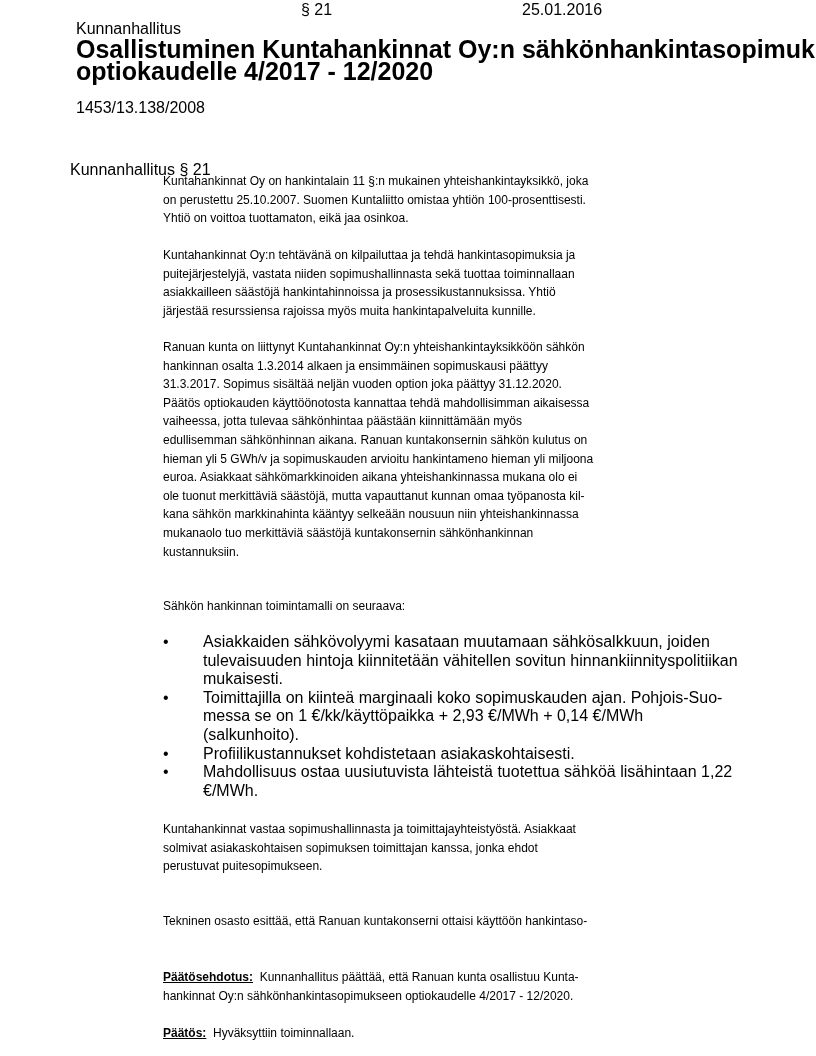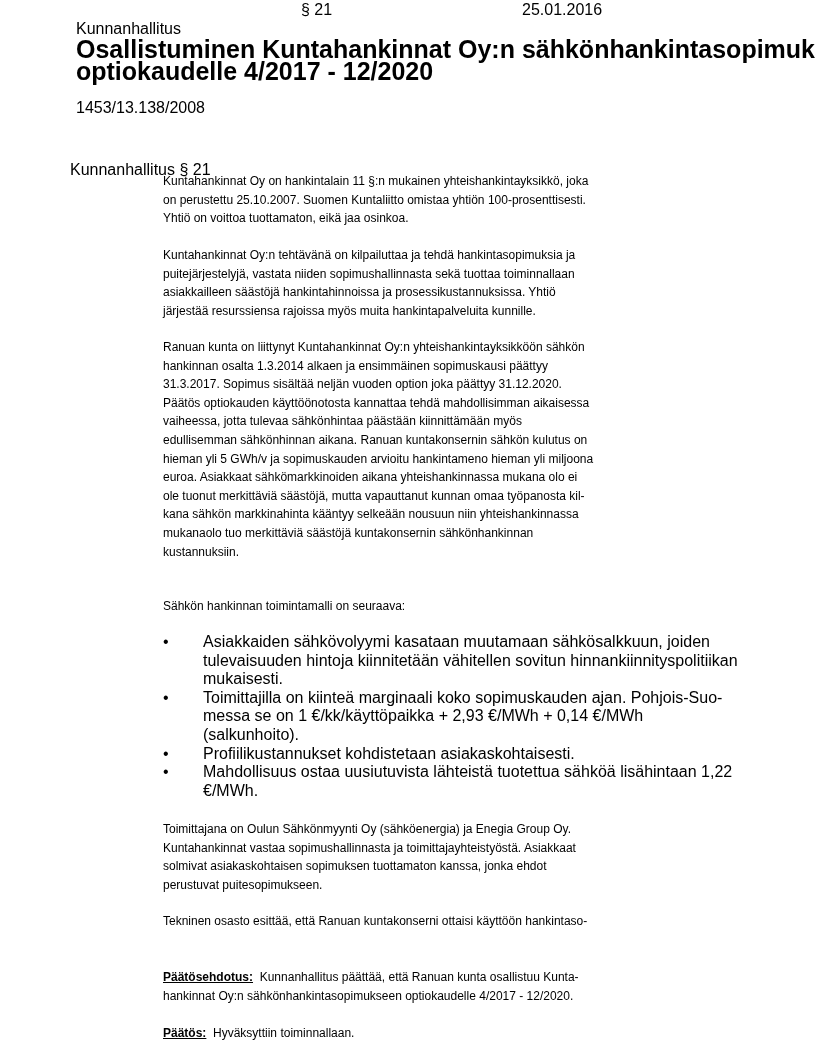--- a/index.html
+++ b/index.html
@@ -122,23 +122,22 @@
     <span class="ln">Profiilikustannukset kohdistetaan asiakaskohtaisesti.</span>
   </div>
   <div class="bullet-item">
     <span class="dot">•</span>
     <span class="ln">Mahdollisuus ostaa uusiutuvista lähteistä tuotettua sähköä lisähintaan 1,22</span>
     <span class="ln">€/MWh.</span>
   </div>
 </div>
 
 <div class="para" style="top:820px;">
-  <span class="ln">Toimittajana on Oulun Sähkönmyynti Oy (sähköenergia) ja Enegia Group Oy.</span>
   <span class="ln">Kuntahankinnat vastaa sopimushallinnasta ja toimittajayhteistyöstä. Asiakkaat</span>
-  <span class="ln">solmivat asiakaskohtaisen sopimuksen tuottamaton kanssa, jonka ehdot</span>
+  <span class="ln">solmivat asiakaskohtaisen sopimuksen toimittajan kanssa, jonka ehdot</span>
   <span class="ln">perustuvat puitesopimukseen.</span>
 </div>
 
 <div class="para" style="top:912px;">
   <span class="ln">Tekninen osasto esittää, että Ranuan kuntakonserni ottaisi käyttöön hankintaso-</span>
 </div>
 
 <div class="para" style="top:968px;">
   <span class="ln"><span class="lbl">Päätösehdotus:</span>&nbsp; <span>Kunnanhallitus päättää, että Ranuan kunta osallistuu Kunta-</span></span>
   <span class="ln">hankinnat Oy:n sähkönhankintasopimukseen optiokaudelle 4/2017 - 12/2020.</span>

